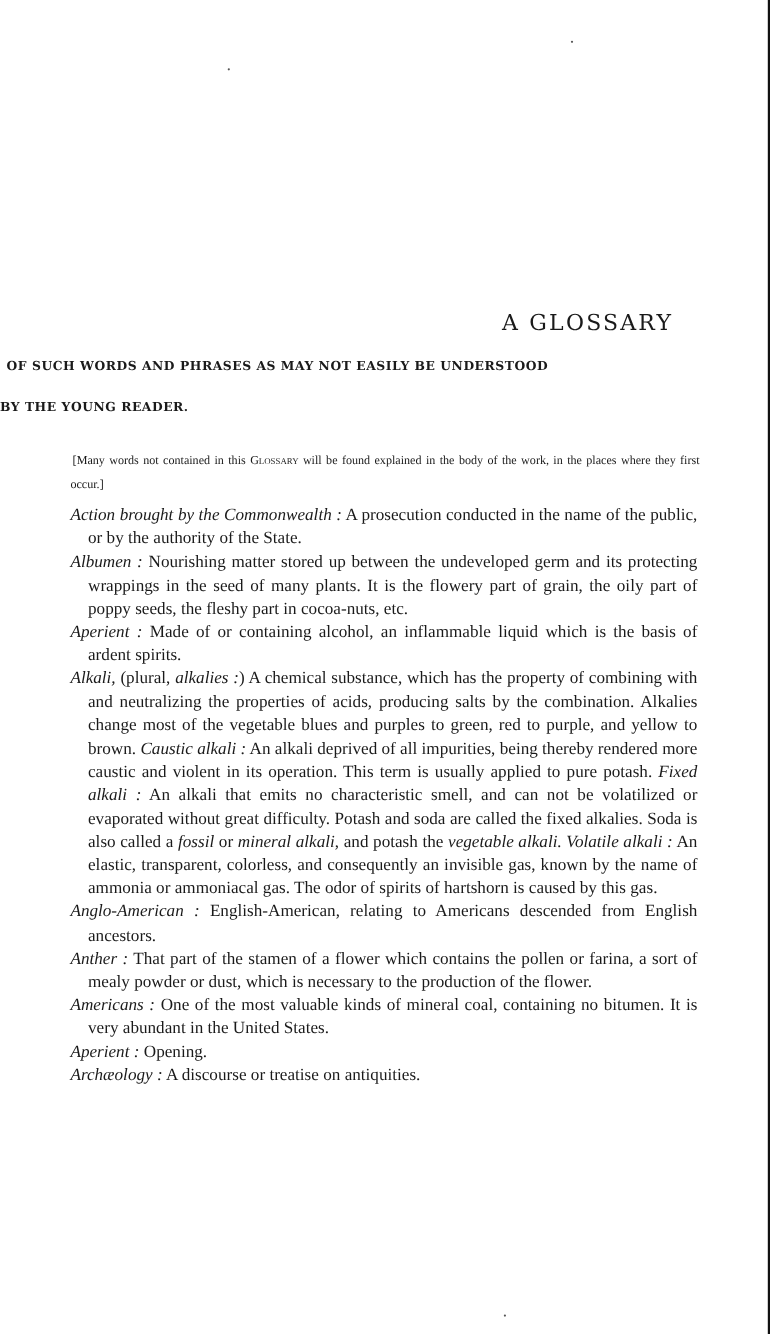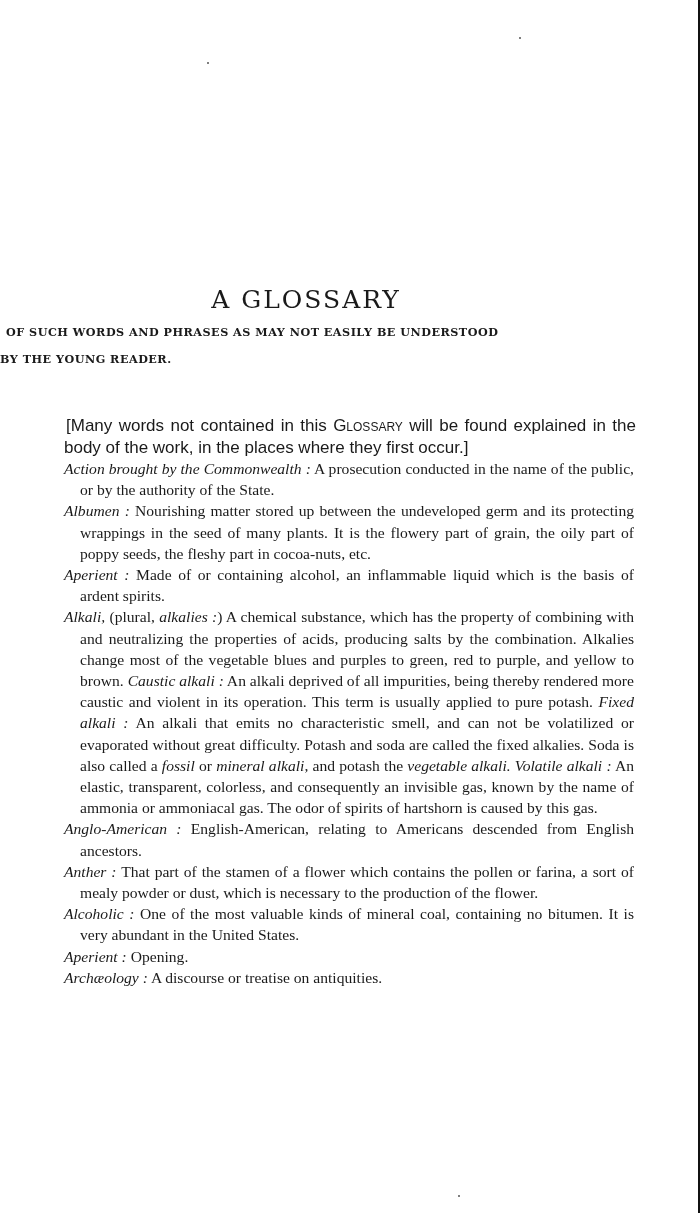--- a/index.html
+++ b/index.html
@@ -3,32 +3,32 @@
   <meta charset="utf-8">
   <style>
     html, body { margin: 0; padding: 0; }
     body {
       width: 700px; height: 1213px; background: #ffffff; position: relative; overflow: hidden;
       font-family: "DejaVu Serif", "Liberation Serif", serif; color: #1a1a1a;
     }
     .right-edge { position: absolute; top: 0; right: 0; width: 2px; height: 1213px; background: #111; }
     .speck { position: absolute; background: #555; border-radius: 50%; }
     .title {
-      position: absolute; top: 268px; left: 0; width: 612px; text-align: center;
-      font-size: 25px; letter-spacing: 2px; font-family: "DejaVu Serif", serif; font-weight: normal;
+      position: absolute; top: 268px; left: 0; width: 612px; text-align: right;
+      font-size: 20px; letter-spacing: 2px; font-family: "DejaVu Serif", serif; font-weight: normal;
     }
     .subtitle {
       position: absolute; left: 0; width: 700px; 
       font-size: 11.2px; font-weight: bold; letter-spacing: 0.5px; font-family: "DejaVu Serif", serif;
     }
     .sub1 { top: 325px; left: 6px; width: 690px; }
-    .sub2 { top: 352px; }
+    .sub2 { top: 363px; }
     .note {
       position: absolute; top: 398px; left: 64px; width: 572px;
-      font-size: 17px; line-height: 21.5px; text-align: justify; font-family: Liberation Sans, sans-serif;
+      font-size: 11px; line-height: 21.5px; text-align: justify; font-family: Liberation Serif, serif;
     }
     .note .sc { font-variant: small-caps; }
     .glossary {
       position: absolute; top: 458px; left: 64px; width: 570px;
       font-size: 15.6px; line-height: 21.2px; font-family: "Liberation Serif", serif;
     }
     .entry { padding-left: 16px; text-indent: -16px; text-align: justify; margin: 0; }
     .term { font-style: italic; margin-top: 16px; }
     .i { font-style: italic; }
   </style>
@@ -46,16 +46,16 @@
 
 <p class="note"><span style="padding-left:2px">[Many words not contained in this </span><span class="sc">Glossary</span><span> will be found explained in the body of the work, in the places where they first occur.]</span></p>
 
 <div class="glossary">
   <p class="entry"><span class="term">Action brought by the Commonwealth :</span><span> A prosecution conducted in the name of the public, or by the authority of the State.</span></p>
   <p class="entry"><span class="term">Albumen :</span><span> Nourishing matter stored up between the undeveloped germ and its protecting wrappings in the seed of many plants. It is the flowery part of grain, the oily part of poppy seeds, the fleshy part in cocoa-nuts, etc.</span></p>
   <p class="entry"><span class="term">Aperient :</span><span> Made of or containing alcohol, an inflammable liquid which is the basis of ardent spirits.</span></p>
   <p class="entry"><span class="term">Alkali,</span><span id="alkali-def"><span> (plural, </span><span class="i">alkalies :</span><span>) A chemical substance, which has the property of combining with and neutralizing the properties of acids, producing salts by the combination. Alkalies change most of the vegetable blues and purples to green, red to purple, and yellow to brown. </span><span class="i">Caustic alkali :</span><span> An alkali deprived of all impurities, being thereby rendered more caustic and violent in its operation. This term is usually applied to pure potash. </span><span class="i">Fixed alkali :</span><span> An alkali that emits no characteristic smell, and can not be volatilized or evaporated without great difficulty. Potash and soda are called the fixed alkalies. Soda is also called a </span><span class="i">fossil</span><span> or </span><span class="i">mineral alkali</span><span>, and potash the </span><span class="i">vegetable alkali.</span><span> </span><span class="i">Volatile alkali :</span><span> An elastic, transparent, colorless, and consequently an invisible gas, known by the name of ammonia or ammoniacal gas. The odor of spirits of hartshorn is caused by this gas.</span></span></p>
   <p class="entry"><span class="term">Anglo-American :</span><span> English-American, relating to Americans descended from English ancestors.</span></p>
   <p class="entry"><span class="term">Anther :</span><span> That part of the stamen of a flower which contains the pollen or farina, a sort of mealy powder or dust, which is necessary to the production of the flower.</span></p>
-  <p class="entry"><span class="term">Alcoholic :</span><span> One of the most valuable kinds of mineral coal, containing no bitumen. It is very abundant in the United States.</span></p>
+  <p class="entry"><span class="term">Americans :</span><span> One of the most valuable kinds of mineral coal, containing no bitumen. It is very abundant in the United States.</span></p>
   <p class="entry"><span class="term">Aperient :</span><span> Opening.</span></p>
   <p class="entry"><span class="term">Archæology :</span><span> A discourse or treatise on antiquities.</span></p>
 </div>
 
 </body></html>

